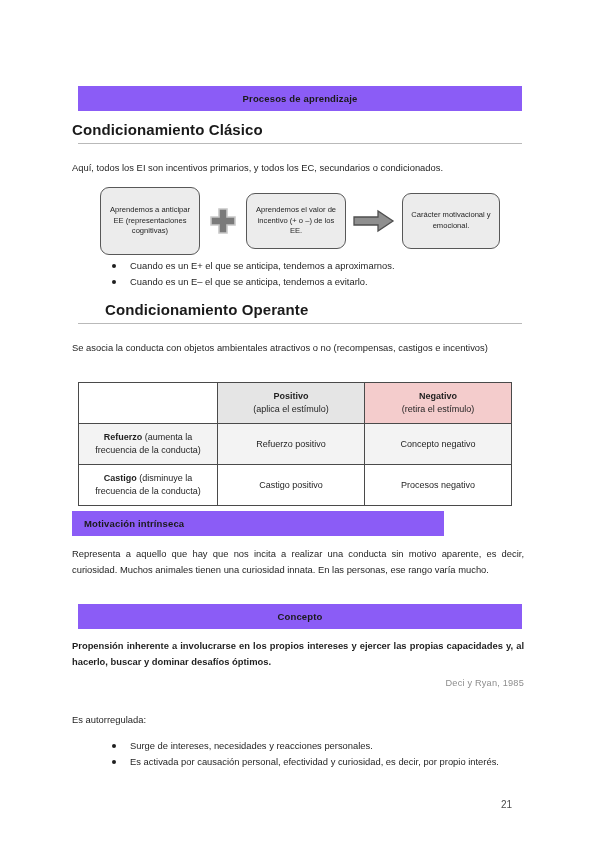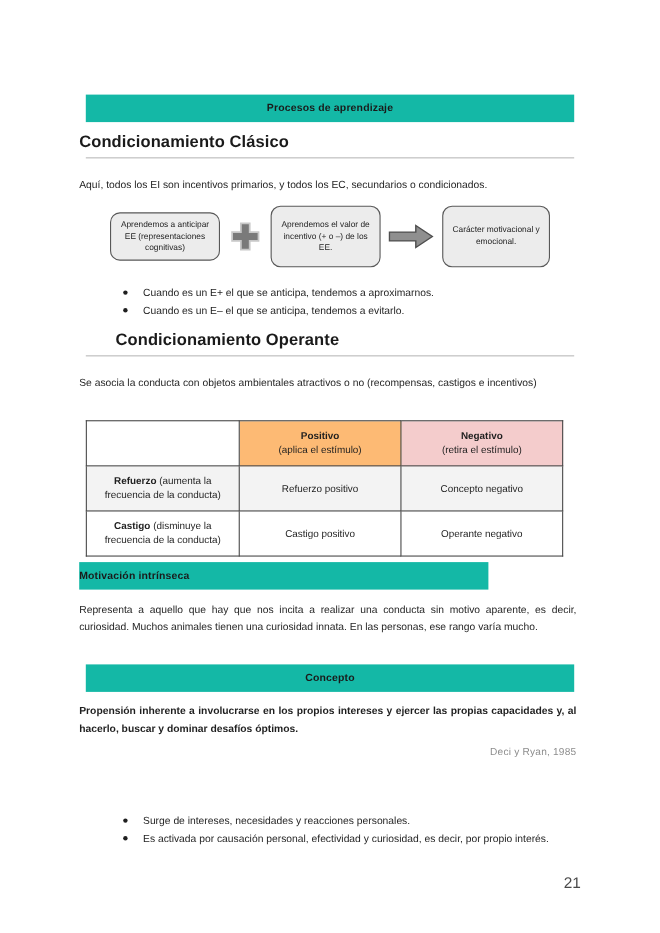--- a/index.html
+++ b/index.html
@@ -19,26 +19,26 @@
     position: absolute;
     left: 0; top: 0;
     width: 600px;
     height: 848px;
     box-sizing: border-box;
     padding: 0 72px;
   }
 
   
   .banner {
-    background: #14b8a6;
+    background: #8b5cf6;
     font-size: 9.5px;
     font-weight: bold;
     letter-spacing: .15px;
     color: #1a1a1a;
-    padding: 7px 0;
+    padding: 7px 12px;
     box-sizing: border-box;
   }
   .banner-center { text-align: center; }
   .banner-left   { text-align: left; }
 
   
   .section-head {
     font-size: 15px;
     font-weight: bold;
     color: #1a1a1a;
@@ -104,21 +104,21 @@
     background: #ececec;
     font-size: 7.6px;
     line-height: 1.42;
     text-align: center;
     color: #1f1f1f;
     display: flex;
     align-items: center;
     justify-content: center;
     padding: 4px 5px;
   }
-  .dbox.b1 { width: 100px; height: 44px; }
+  .dbox.b1 { width: 100px; height: 68px; }
   .dbox.b2 { width: 100px; height: 56px; }
   .dbox.b3 { width: 98px;  height: 56px; }
 
   .conn {
     display: flex;
     align-items: center;
     justify-content: center;
   }
   .conn.plus  { width: 46px; }
   .conn.arrow { width: 56px; }
@@ -136,44 +136,44 @@
     text-align: center;
     vertical-align: middle;
     padding: 7px 6px;
     color: #1f1f1f;
   }
   td.corner {
     border: none;
     background: #ffffff;
   }
   td.hd-pos {
-    background: #fdba74;
+    background: #e5e5e5;
     width: 134px;
   }
   td.hd-neg {
     background: #f4cccc;
     width: 134px;
   }
   td.rowhead {
     text-align: right;
     width: 166px;
     padding-right: 8px;
   }
   tr.shaded td { background: #f3f3f3; }
   tr.plain td  { background: #ffffff; }
   .hd-title { font-weight: bold; display: block; }
   .hd-sub   { display: block; }
   .rh-strong { font-weight: bold; }
 
   
   .pagenum {
     position: absolute;
-    right: 72px;
+    right: 88px;
     bottom: 38px;
-    font-size: 14px;
+    font-size: 10px;
     color: #4a4a4a;
   }
 </style>
 </head>
 <body>
 
 <div class="page">
 
   <div style="position:absolute;left:78px;top:86px;width:444px;">
     <div class="banner banner-center">Procesos de aprendizaje</div>
@@ -254,21 +254,21 @@
           <td>Refuerzo positivo</td>
           <td>Concepto negativo</td>
         </tr>
 
         <tr class="plain">
           <td class="rowhead">
             <span class="rh-strong">Castigo</span> 
             <span>(disminuye la frecuencia de la conducta)</span>
           </td>
           <td>Castigo positivo</td>
-          <td>Operante negativo</td>
+          <td>Procesos negativo</td>
         </tr>
       </tbody>
     </table>
   </div>
 
   <div style="position:absolute;left:72px;top:511px;width:372px;">
     <div class="banner banner-left">Motivación intrínseca</div>
   </div>
 
   <div style="position:absolute;left:72px;top:546px;width:452px;">
@@ -280,20 +280,23 @@
   </div>
 
   <div style="position:absolute;left:72px;top:638px;width:452px;font-weight:bold;">
     <div class="para para-justify">Propensión inherente a involucrarse en los propios intereses y ejercer las propias capacidades y, al hacerlo, buscar y dominar desafíos óptimos.</div>
   </div>
 
   <div style="position:absolute;left:72px;top:678px;width:452px;">
     <div class="cite">Deci y Ryan, 1985</div>
   </div>
 
+  <div style="position:absolute;left:72px;top:712px;width:452px;">
+    <div class="para">Es autorregulada:</div>
+  </div>
 
   <div style="position:absolute;left:72px;top:738px;width:452px;">
     <ul class="bullets">
       <li>Surge de intereses, necesidades y reacciones personales.</li>
       <li>Es activada por causación personal, efectividad y curiosidad, es decir, por propio interés.</li>
     </ul>
   </div>
 
   <div class="pagenum">21</div>
 

